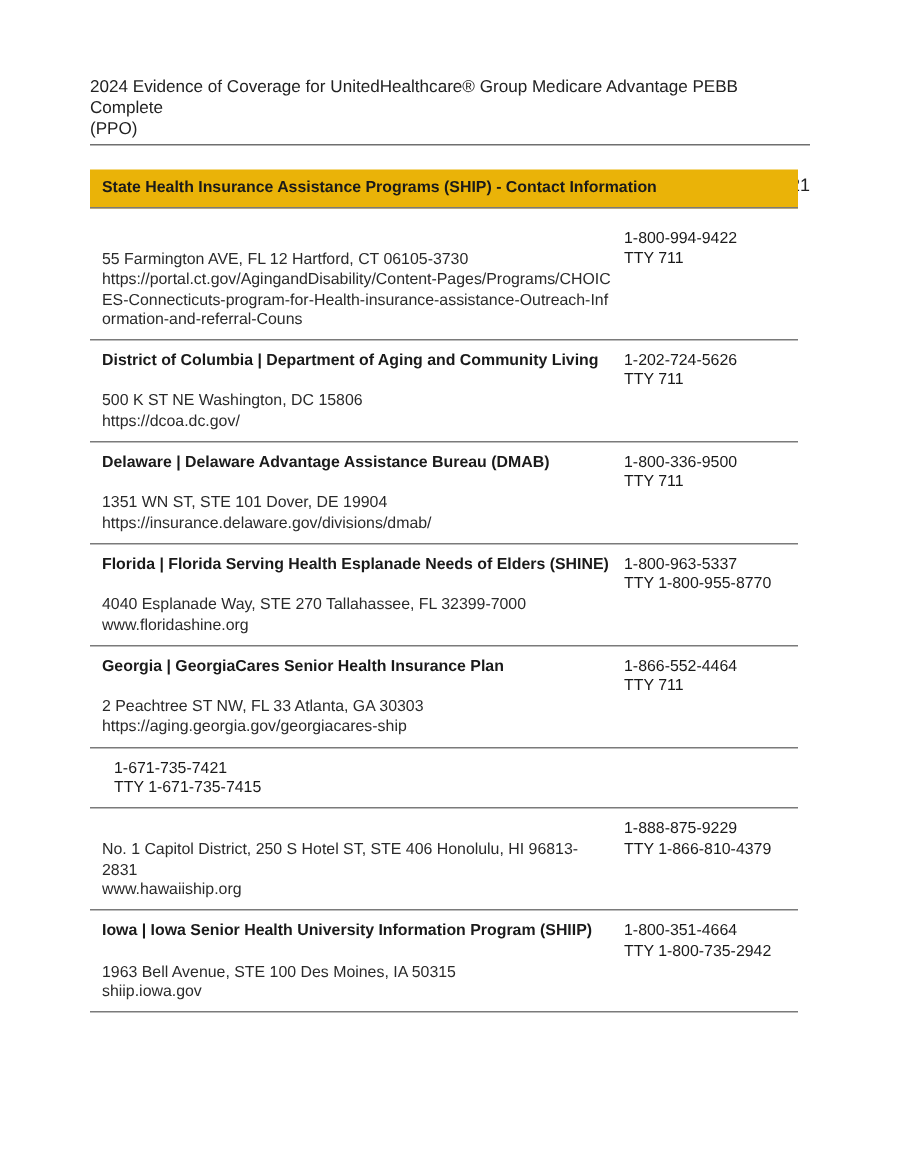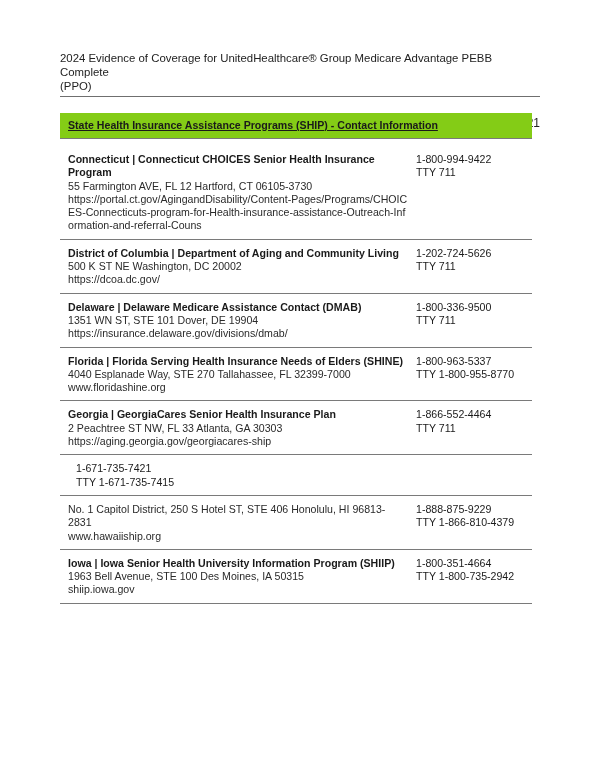--- a/index.html
+++ b/index.html
@@ -15,91 +15,89 @@
   .page-header .title-line { display: block; }
   .page-header .chapter-row { display: flex; justify-content: space-between; align-items: baseline; margin-top: 22px; }
   .page-header .page-num { font-size: 12px; }
   .header-rule {
     position: absolute; left: 60px; top: 96px; width: 480px; height: 1px; background: #6f6f6f;
   }
   .ship-table {
     position: absolute; left: 60px; top: 113px; width: 472px;
   }
   .ship-table .thead {
-    background: #84cc16; height: 25px; border-bottom: 1.2px solid #7a7a7a;
+    background: #eab308; height: 25px; border-bottom: 1.2px solid #7a7a7a;
     font-weight: bold; font-size: 10.6px; line-height: 25px; padding-left: 8px;
     color: #1a1a1a;
-    text-decoration: underline;
   }
   .row {
     display: flex; border-bottom: 1.2px solid #7a7a7a;
     padding: 7px 0 6px 8px; font-size: 10.6px; line-height: 13.3px;
   }
   .row.first { padding-top: 14px; }
   .row .left { width: 340px; }
   .row .right { padding-left: 8px; }
   .row .name { font-weight: bold; color: #1a1a1a; }
-  .row .line { color: #2a2a2a; }
+  .row .line { color: #2a2a2a; margin-top: 14px; }
   .row .url { color: #2a2a2a; word-break: break-all; }
 </style>
 </head>
 <body>
 
 <div class="page-header">
   <span class="title-line">2024 Evidence of Coverage for UnitedHealthcare® Group Medicare Advantage PEBB Complete</span>
   <span class="title-line">(PPO)</span>
   <div class="chapter-row">
     <span>Chapter 2: Important phone numbers and resources</span>
     <span class="page-num">21</span>
   </div>
 </div>
 <div class="header-rule"></div>
 
 <div class="ship-table">
   <div class="thead">State Health Insurance Assistance Programs (SHIP) - Contact Information</div>
 
   <div class="row first">
     <div class="left">
-      <div class="name">Connecticut | Connecticut CHOICES Senior Health Insurance Program</div>
       <div class="line">55 Farmington AVE, FL 12 Hartford, CT 06105-3730</div>
       <div class="url">https://portal.ct.gov/AgingandDisability/Content-Pages/Programs/CHOICES-Connecticuts-program-for-Health-insurance-assistance-Outreach-Information-and-referral-Couns</div>
     </div>
     <div class="right">
       <div>1-800-994-9422</div>
       <div>TTY 711</div>
     </div>
   </div>
 
   <div class="row">
     <div class="left">
       <div class="name">District of Columbia | Department of Aging and Community Living</div>
-      <div class="line">500 K ST NE Washington, DC 20002</div>
+      <div class="line">500 K ST NE Washington, DC 15806</div>
       <div class="url">https://dcoa.dc.gov/</div>
     </div>
     <div class="right">
       <div>1-202-724-5626</div>
       <div>TTY 711</div>
     </div>
   </div>
 
   <div class="row">
     <div class="left">
-      <div class="name">Delaware | Delaware Medicare Assistance Contact (DMAB)</div>
+      <div class="name">Delaware | Delaware Advantage Assistance Bureau (DMAB)</div>
       <div class="line">1351 WN ST, STE 101 Dover, DE 19904</div>
       <div class="url">https://insurance.delaware.gov/divisions/dmab/</div>
     </div>
     <div class="right">
       <div>1-800-336-9500</div>
       <div>TTY 711</div>
     </div>
   </div>
 
   <div class="row">
     <div class="left">
-      <div class="name">Florida | Florida Serving Health Insurance Needs of Elders (SHINE)</div>
+      <div class="name">Florida | Florida Serving Health Esplanade Needs of Elders (SHINE)</div>
       <div class="line">4040 Esplanade Way, STE 270 Tallahassee, FL 32399-7000</div>
       <div class="url">www.floridashine.org</div>
     </div>
     <div class="right">
       <div>1-800-963-5337</div>
       <div>TTY 1-800-955-8770</div>
     </div>
   </div>
 
   <div class="row">

